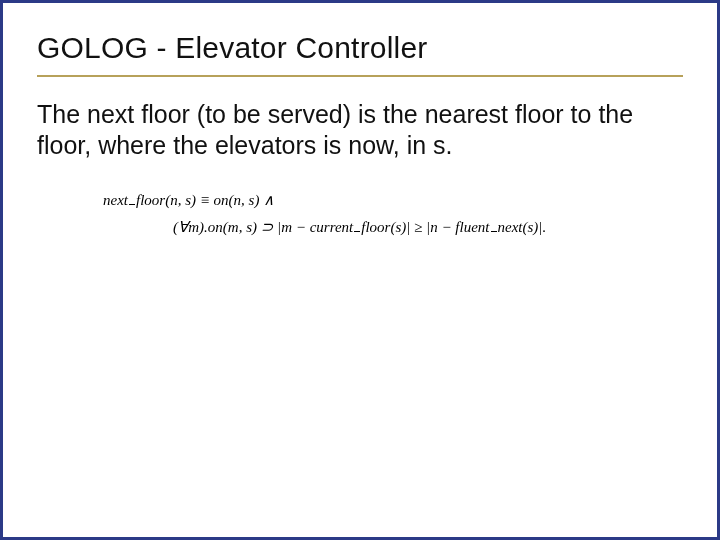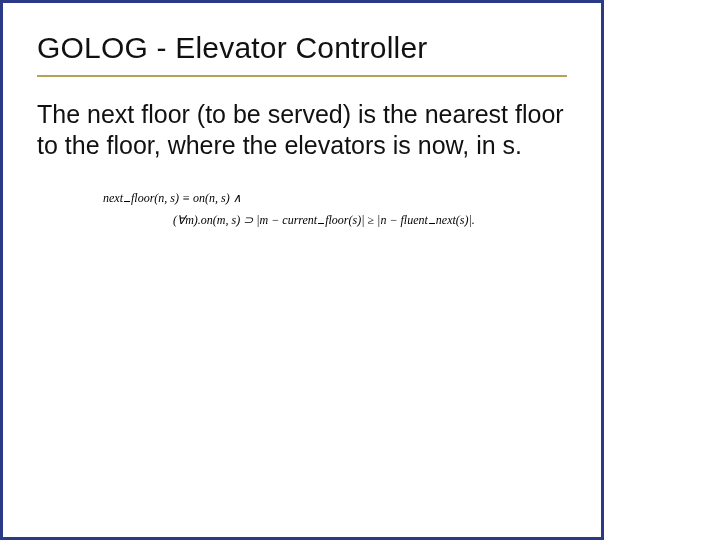--- a/index.html
+++ b/index.html
@@ -1,18 +1,18 @@
 <!DOCTYPE html>
 <html><head>
 <meta charset="utf-8">
 <style>
   * { margin: 0; padding: 0; box-sizing: border-box; }
   html, body { width: 720px; height: 540px; background: #fff; font-family: Arial, Helvetica, sans-serif; }
   .slide {
-    width: 604px;
+    width: 720px;
     height: 540px;
     background: #fff;
     border: 3px solid #2b3a87;
     padding: 28px 34px 20px 34px;
     position: relative;
   }
   .title {
     font-size: 30px;
     color: #111;
     font-weight: 400;
@@ -32,21 +32,21 @@
     font-family: "Times New Roman", Times, serif;
     color: #000;
   }
   .fl-head {
     font-weight: bold;
     font-size: 16px;
     margin-bottom: 8px;
   }
   .formula {
     font-style: italic;
-    font-size: 12px;
+    font-size: 15px;
     line-height: 1.7;
     white-space: nowrap;
   }
   .formula .line1 { padding-left: 66px; display: block; }
   .formula .line2 { padding-left: 136px; display: block; margin-top: 2px; }
   .uscore {
     display: inline-block;
     border-bottom: 1px solid #000;
     width: 6px;
     height: 0.55em;

